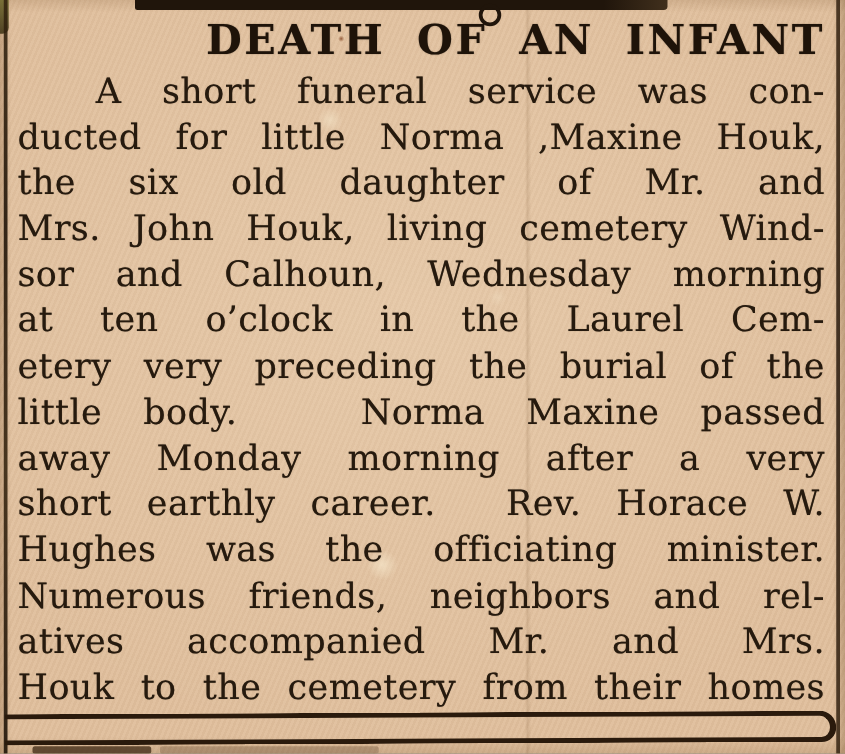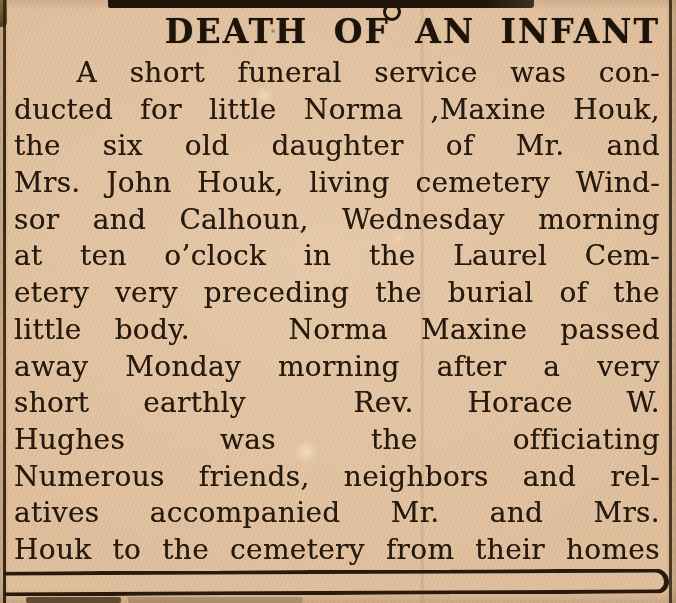--- a/index.html
+++ b/index.html
@@ -92,22 +92,22 @@
   <div class="body">
       <div class="line"><span class="indent"></span><span class="word">A</span><span class="word">short</span><span class="word">funeral</span><span class="word">service</span><span class="word">was</span><span class="word">con-</span></div>
       <div class="line"><span class="word">ducted</span><span class="word">for</span><span class="word">little</span><span class="word">Norma</span><span class="word">,Maxine</span><span class="word">Houk,</span></div>
       <div class="line"><span class="word">the</span><span class="word">six</span><span class="word">old</span><span class="word">daughter</span><span class="word">of</span><span class="word">Mr.</span><span class="word">and</span></div>
       <div class="line"><span class="word">Mrs.</span><span class="word">John</span><span class="word">Houk,</span><span class="word">living</span><span class="word">cemetery</span><span class="word">Wind-</span></div>
       <div class="line"><span class="word">sor</span><span class="word">and</span><span class="word">Calhoun,</span><span class="word">Wednesday</span><span class="word">morning</span></div>
       <div class="line"><span class="word">at</span><span class="word">ten</span><span class="word">o’clock</span><span class="word">in</span><span class="word">the</span><span class="word">Laurel</span><span class="word">Cem-</span></div>
       <div class="line"><span class="word">etery</span><span class="word">very</span><span class="word">preceding</span><span class="word">the</span><span class="word">burial</span><span class="word">of</span><span class="word">the</span></div>
       <div class="line"><span class="word">little</span><span class="word">body.</span><span class="word"></span><span class="word"></span><span class="word">Norma</span><span class="word">Maxine</span><span class="word">passed</span></div>
       <div class="line"><span class="word">away</span><span class="word">Monday</span><span class="word">morning</span><span class="word">after</span><span class="word">a</span><span class="word">very</span></div>
-      <div class="line"><span class="word">short</span><span class="word">earthly</span><span class="word"></span><span class="word">Rev.</span><span class="word">Horace</span><span class="word">W.</span></div>
-      <div class="line"><span class="word">Hughes</span><span class="word">was</span><span class="word">the</span><span class="word">officiating</span></div>
+      <div class="line"><span class="word">short</span><span class="word">earthly</span><span class="word">career.</span><span class="word"></span><span class="word">Rev.</span><span class="word">Horace</span><span class="word">W.</span></div>
+      <div class="line"><span class="word">Hughes</span><span class="word">was</span><span class="word">the</span><span class="word">officiating</span><span class="word">minister.</span></div>
       <div class="line"><span class="word">Numerous</span><span class="word">friends,</span><span class="word">neighbors</span><span class="word">and</span><span class="word">rel-</span></div>
       <div class="line"><span class="word">atives</span><span class="word">accompanied</span><span class="word">Mr.</span><span class="word">and</span><span class="word">Mrs.</span></div>
       <div class="line"><span class="word">Houk</span><span class="word">to</span><span class="word">the</span><span class="word">cemetery</span><span class="word">from</span><span class="word">their</span><span class="word">homes</span></div>
     </div>
   <div class="bottom-rule"></div>
   <div class="next-fragment f1"></div>
   <div class="next-fragment f2"></div>
 </div>
 
 </body></html>

